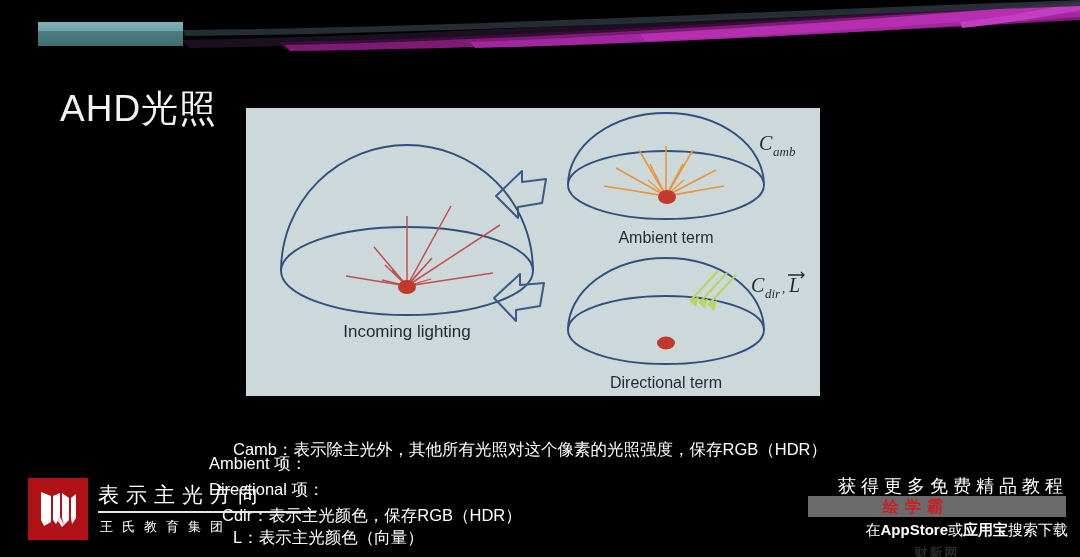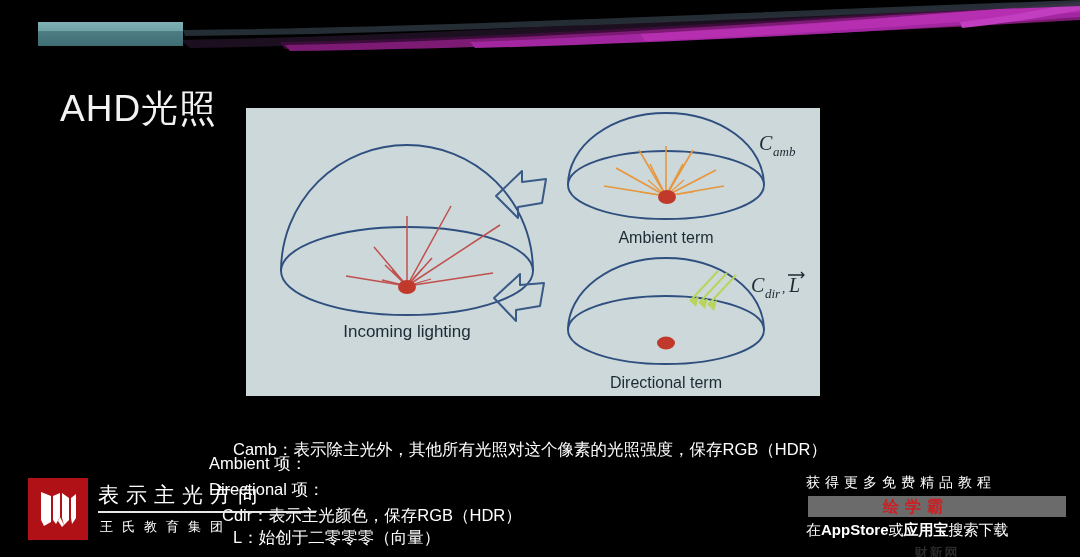--- a/index.html
+++ b/index.html
@@ -37,26 +37,26 @@
        display:flex;align-items:center;justify-content:center;}
   #wm-logo svg{display:block;}
   #wm-left-top{position:absolute;left:70px;top:3px;color:#ffffff;font-size:21px;
        letter-spacing:7px;white-space:nowrap;}
   #wm-rule{position:absolute;left:70px;top:33px;width:218px;height:2px;background:#e8e8e8;}
   #wm-left-bot{position:absolute;left:72px;top:40px;color:#ffffff;font-size:13px;
        letter-spacing:9px;white-space:nowrap;}
 
   
   #wm-right{position:absolute;left:806px;top:474px;width:262px;height:72px;}
-  #wm-r1{position:absolute;left:0;top:0;width:262px;text-align:left;color:#ffffff;
-       font-size:14px;letter-spacing:5px;white-space:nowrap;}
+  #wm-r1{position:absolute;left:0;top:0;width:262px;text-align:right;color:#ffffff;
+       font-size:18px;letter-spacing:5px;white-space:nowrap;}
   #wm-r-bar{position:absolute;left:2px;top:22px;width:258px;height:21px;background:#6b6b6b;}
   #wm-r2{position:absolute;left:2px;top:23px;width:216px;text-align:center;
        color:#cc1f24;font-size:16px;font-weight:bold;letter-spacing:6px;white-space:nowrap;}
-  #wm-r3{position:absolute;left:0;top:47px;width:262px;text-align:left;color:#ffffff;
+  #wm-r3{position:absolute;left:0;top:47px;width:262px;text-align:right;color:#ffffff;
        font-size:15px;white-space:nowrap;}
   #wm-r3 b{font-weight:bold;}
   #wm-r4{position:absolute;left:0;top:70px;width:262px;text-align:center;color:#2a2a2a;
        font-size:13px;font-weight:bold;letter-spacing:2px;white-space:nowrap;overflow:hidden;height:16px;}
 </style>
 </head>
 <body>
 
 <div id="topbar">
   <svg width="1080" height="52" viewBox="0 0 1080 52">
@@ -155,21 +155,21 @@
       <text x="543" y="184" fill="#1b2a33" font-family="'Liberation Serif',serif" font-size="20" font-style="italic">L</text>
       <path d="M542,167 L558,167 M555,164 L558,167 L555,170" fill="none" stroke="#1b2a33" stroke-width="1.3"></path>
     </g>
   </svg>
 </div>
 
 <div class="body-line" id="line-amb-head">Ambient 项：</div>
 <div class="body-line" id="line-amb-body">Camb：表示除主光外，其他所有光照对这个像素的光照强度，保存RGB（HDR）</div>
 <div class="body-line" id="line-dir-head">Directional 项：</div>
 <div class="body-line" id="line-dir-body1">Cdir：表示主光颜色，保存RGB（HDR）</div>
-<div class="body-line" id="line-dir-body2">L：始创于二零零零（向量）</div>
+<div class="body-line" id="line-dir-body2">L：表示主光颜色（向量）</div>
 
 <div id="wm-left">
   <div id="wm-logo">
     <svg width="44" height="44" viewBox="0 0 44 44">
       <path d="M5,5 L15,9 L15,35 L8,39 L5,33 Z" fill="#ffffff"></path>
       <path d="M17,9 L24,6 L24,30 L20,37 L17,33 Z" fill="#ffffff"></path>
       <path d="M26,6 L33,11 L33,33 L28,38 L26,31 Z" fill="#ffffff"></path>
       <path d="M35,11 L40,7 L40,31 L36,37 L35,31 Z" fill="#ffffff"></path>
       <path d="M24,30 L28,38 L26,40 L22,34 Z" fill="#ffffff"></path>
     </svg>

